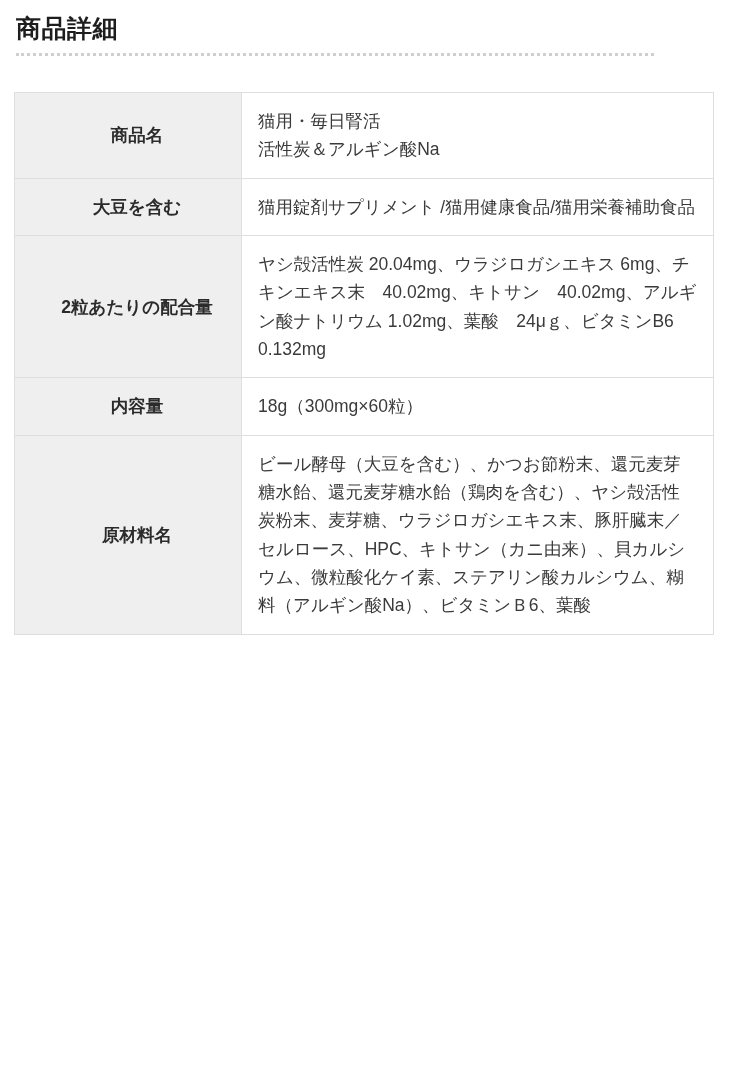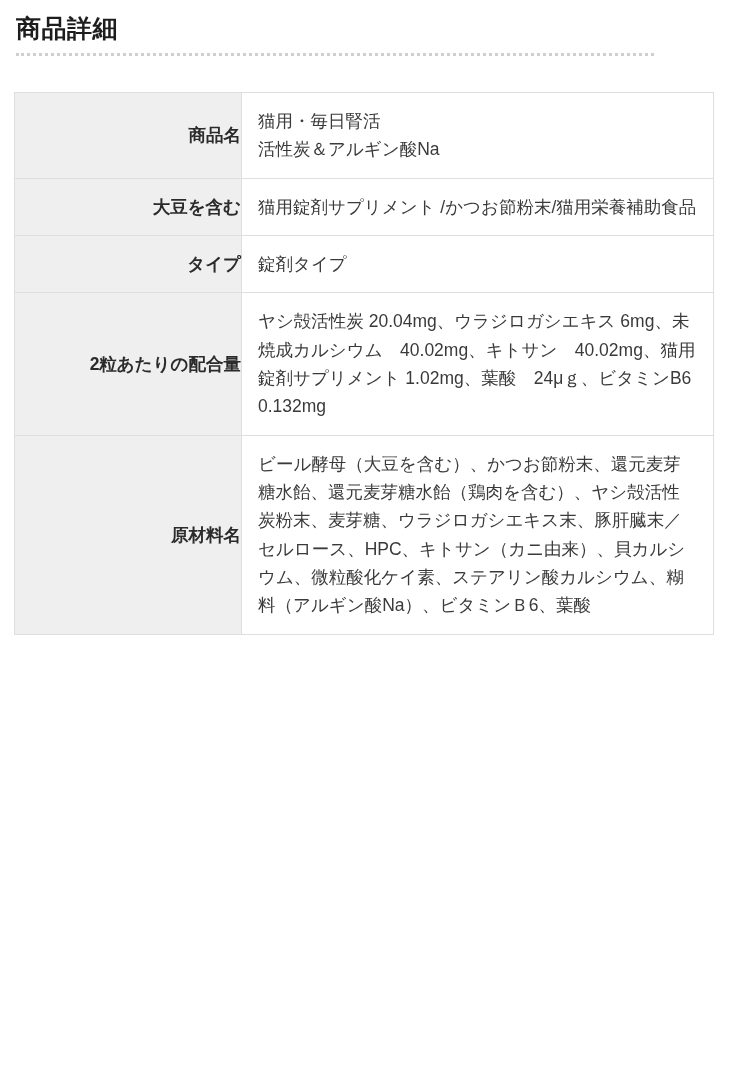--- a/index.html
+++ b/index.html
@@ -44,21 +44,21 @@
   table.spec-table th,
   table.spec-table td {
     border: 1px solid #dedede;
     vertical-align: middle;
     font-size: 17.5px;
     line-height: 1.62;
   }
   table.spec-table th {
     width: 227px;
     background: #efefef;
-    text-align: right;
+    text-align: center;
     font-weight: bold;
     color: #2b2b2b;
     padding: 14px 0 14px 18px;
     box-sizing: border-box;
   }
   table.spec-table td {
     background: #ffffff;
     color: #3a3a3a;
     padding: 14px 16px 14px 16px;
     box-sizing: border-box;
@@ -83,36 +83,36 @@
         <tr>
           <th>商品名</th>
           <td>
             <span class="cell-line">猫用・毎日腎活</span>
             <span class="cell-line">活性炭＆アルギン酸Na</span>
           </td>
         </tr>
 
         <tr>
           <th>大豆を含む</th>
-          <td>猫用錠剤サプリメント /かつお節粉末/猫用栄養補助食品</td>
+          <td>猫用錠剤サプリメント /猫用健康食品/猫用栄養補助食品</td>
         </tr>
 
 
 
 
+
         <tr>
-          <th>タイプ</th>
-          <td>錠剤タイプ</td>
+          <th>2粒あたりの配合量</th>
+          <td>ヤシ殻活性炭 20.04mg、ウラジロガシエキス 6mg、チキンエキス末　40.02mg、キトサン　40.02mg、アルギン酸ナトリウム 1.02mg、葉酸　24μｇ、ビタミンB6 0.132mg</td>
         </tr>
 
         <tr>
-          <th>2粒あたりの配合量</th>
-          <td>ヤシ殻活性炭 20.04mg、ウラジロガシエキス 6mg、未焼成カルシウム　40.02mg、キトサン　40.02mg、猫用錠剤サプリメント 1.02mg、葉酸　24μｇ、ビタミンB6 0.132mg</td>
+          <th>内容量</th>
+          <td>18g（300mg×60粒）</td>
         </tr>
-
 
         <tr>
           <th>原材料名</th>
           <td>ビール酵母（大豆を含む）、かつお節粉末、還元麦芽糖水飴、還元麦芽糖水飴（鶏肉を含む）、ヤシ殻活性炭粉末、麦芽糖、ウラジロガシエキス末、豚肝臓末／セルロース、HPC、キトサン（カニ由来）、貝カルシウム、微粒酸化ケイ素、ステアリン酸カルシウム、糊料（アルギン酸Na）、ビタミンＢ6、葉酸</td>
         </tr>
 
 
       </tbody>
     </table>
   </div>

